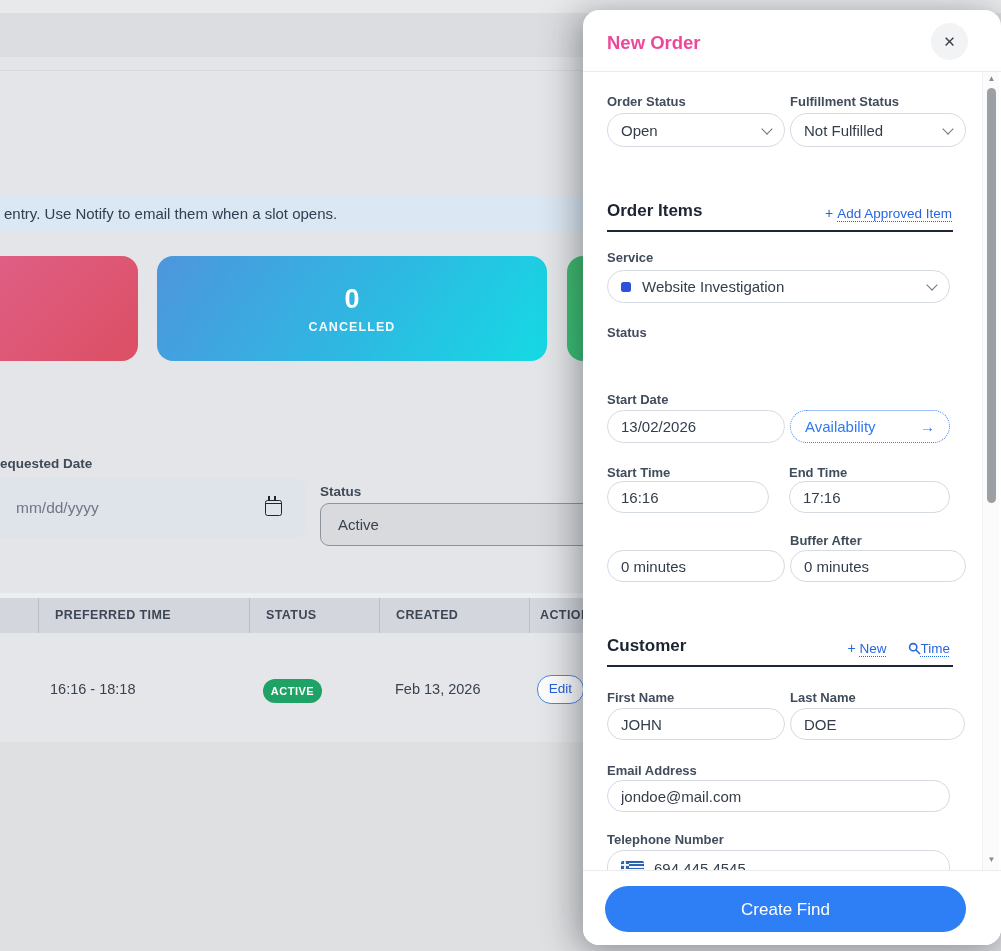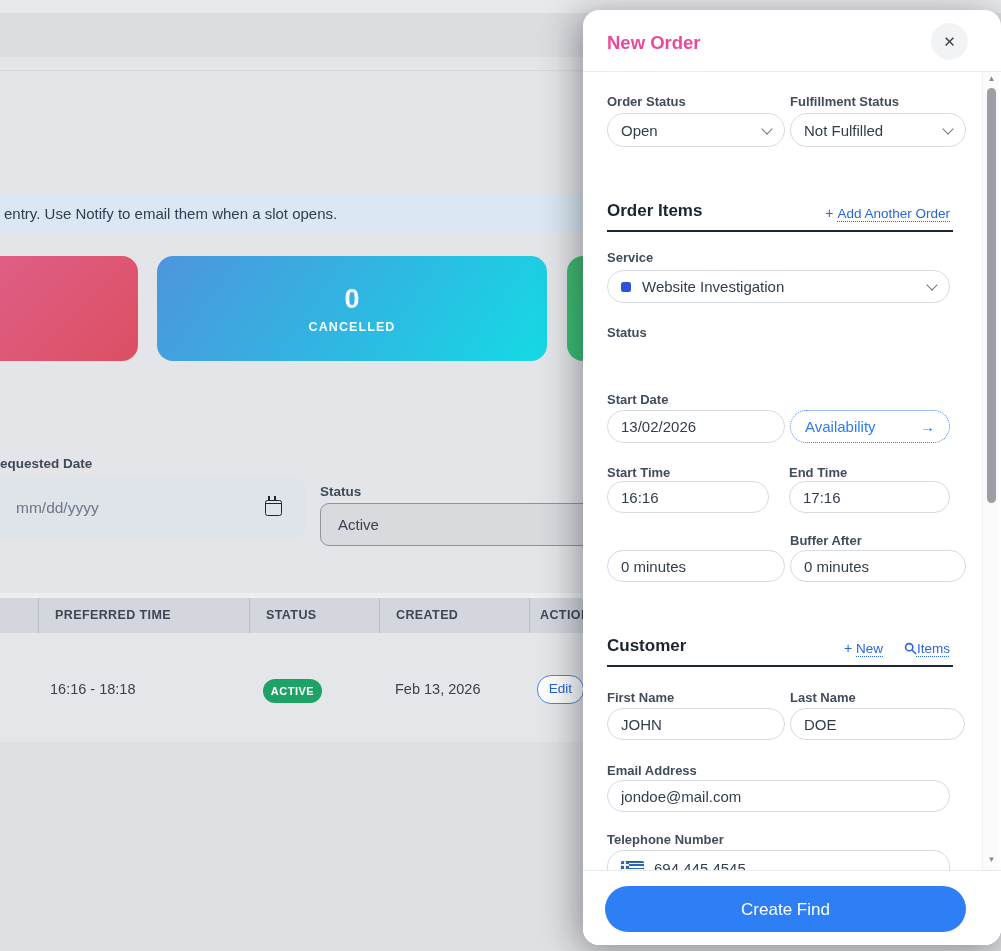--- a/index.html
+++ b/index.html
@@ -150,21 +150,21 @@
       <span>Open</span>
       <span class="caret"></span>
     </div>
     <div class="abs box" style="left:207px;top:41px;width:176px;">
       <span>Not Fulfilled</span>
       <span class="caret"></span>
     </div>
 
     <div class="abs sec-title" style="left:24px;top:129px;">Order Items</div>
     <div class="abs" style="left:242px;top:132px;width:125px;text-align:right;white-space:nowrap;">
-      <span class="lnk-plus">+</span><span class="lnk">Add Another Order</span>
+      <span class="lnk-plus">+</span><span class="lnk">Add Approved Item</span>
     </div>
     <div class="abs rule" style="left:24px;top:158px;width:346px;"></div>
 
     <div class="abs f-label" style="left:24px;top:178px;">Service</div>
     <div class="abs box" style="left:24px;top:198px;width:343px;height:33px;">
       <span class="svc-sq"></span>
       <span>Website Investigation</span>
       <span class="caret"></span>
     </div>
 
@@ -192,21 +192,21 @@
     </div>
 
     <div class="abs sec-title" style="left:24px;top:564px;">Customer</div>
     <div class="abs" style="left:180px;top:567px;width:187px;text-align:right;white-space:nowrap;">
       <span><span class="lnk-plus">+</span><span class="lnk">New</span></span>
       <span style="display:inline-block;width:12px;"></span>
       <span>
         <svg width="13" height="13" viewBox="0 0 13 13" style="vertical-align:-2px;">
           <circle cx="5.2" cy="5.2" r="3.6" fill="none" stroke="#2667e0" stroke-width="1.6"></circle>
           <line x1="8" y1="8" x2="12" y2="12" stroke="#2667e0" stroke-width="1.6"></line>
-        </svg><span class="lnk">Items</span>
+        </svg><span class="lnk">Time</span>
       </span>
     </div>
     <div class="abs rule" style="left:24px;top:593px;width:346px;"></div>
 
     <div class="abs f-label" style="left:24px;top:618px;">First Name</div>
     <div class="abs f-label" style="left:207px;top:618px;">Last Name</div>
     <input class="abs box" style="left: 24px; top: 636px; width: 178px; height: 32px;" readonly="" value="JOHN">
     <input class="abs box" style="left: 207px; top: 636px; width: 175px; height: 32px;" readonly="" value="DOE">
 
     <div class="abs f-label" style="left:24px;top:691px;">Email Address</div>

